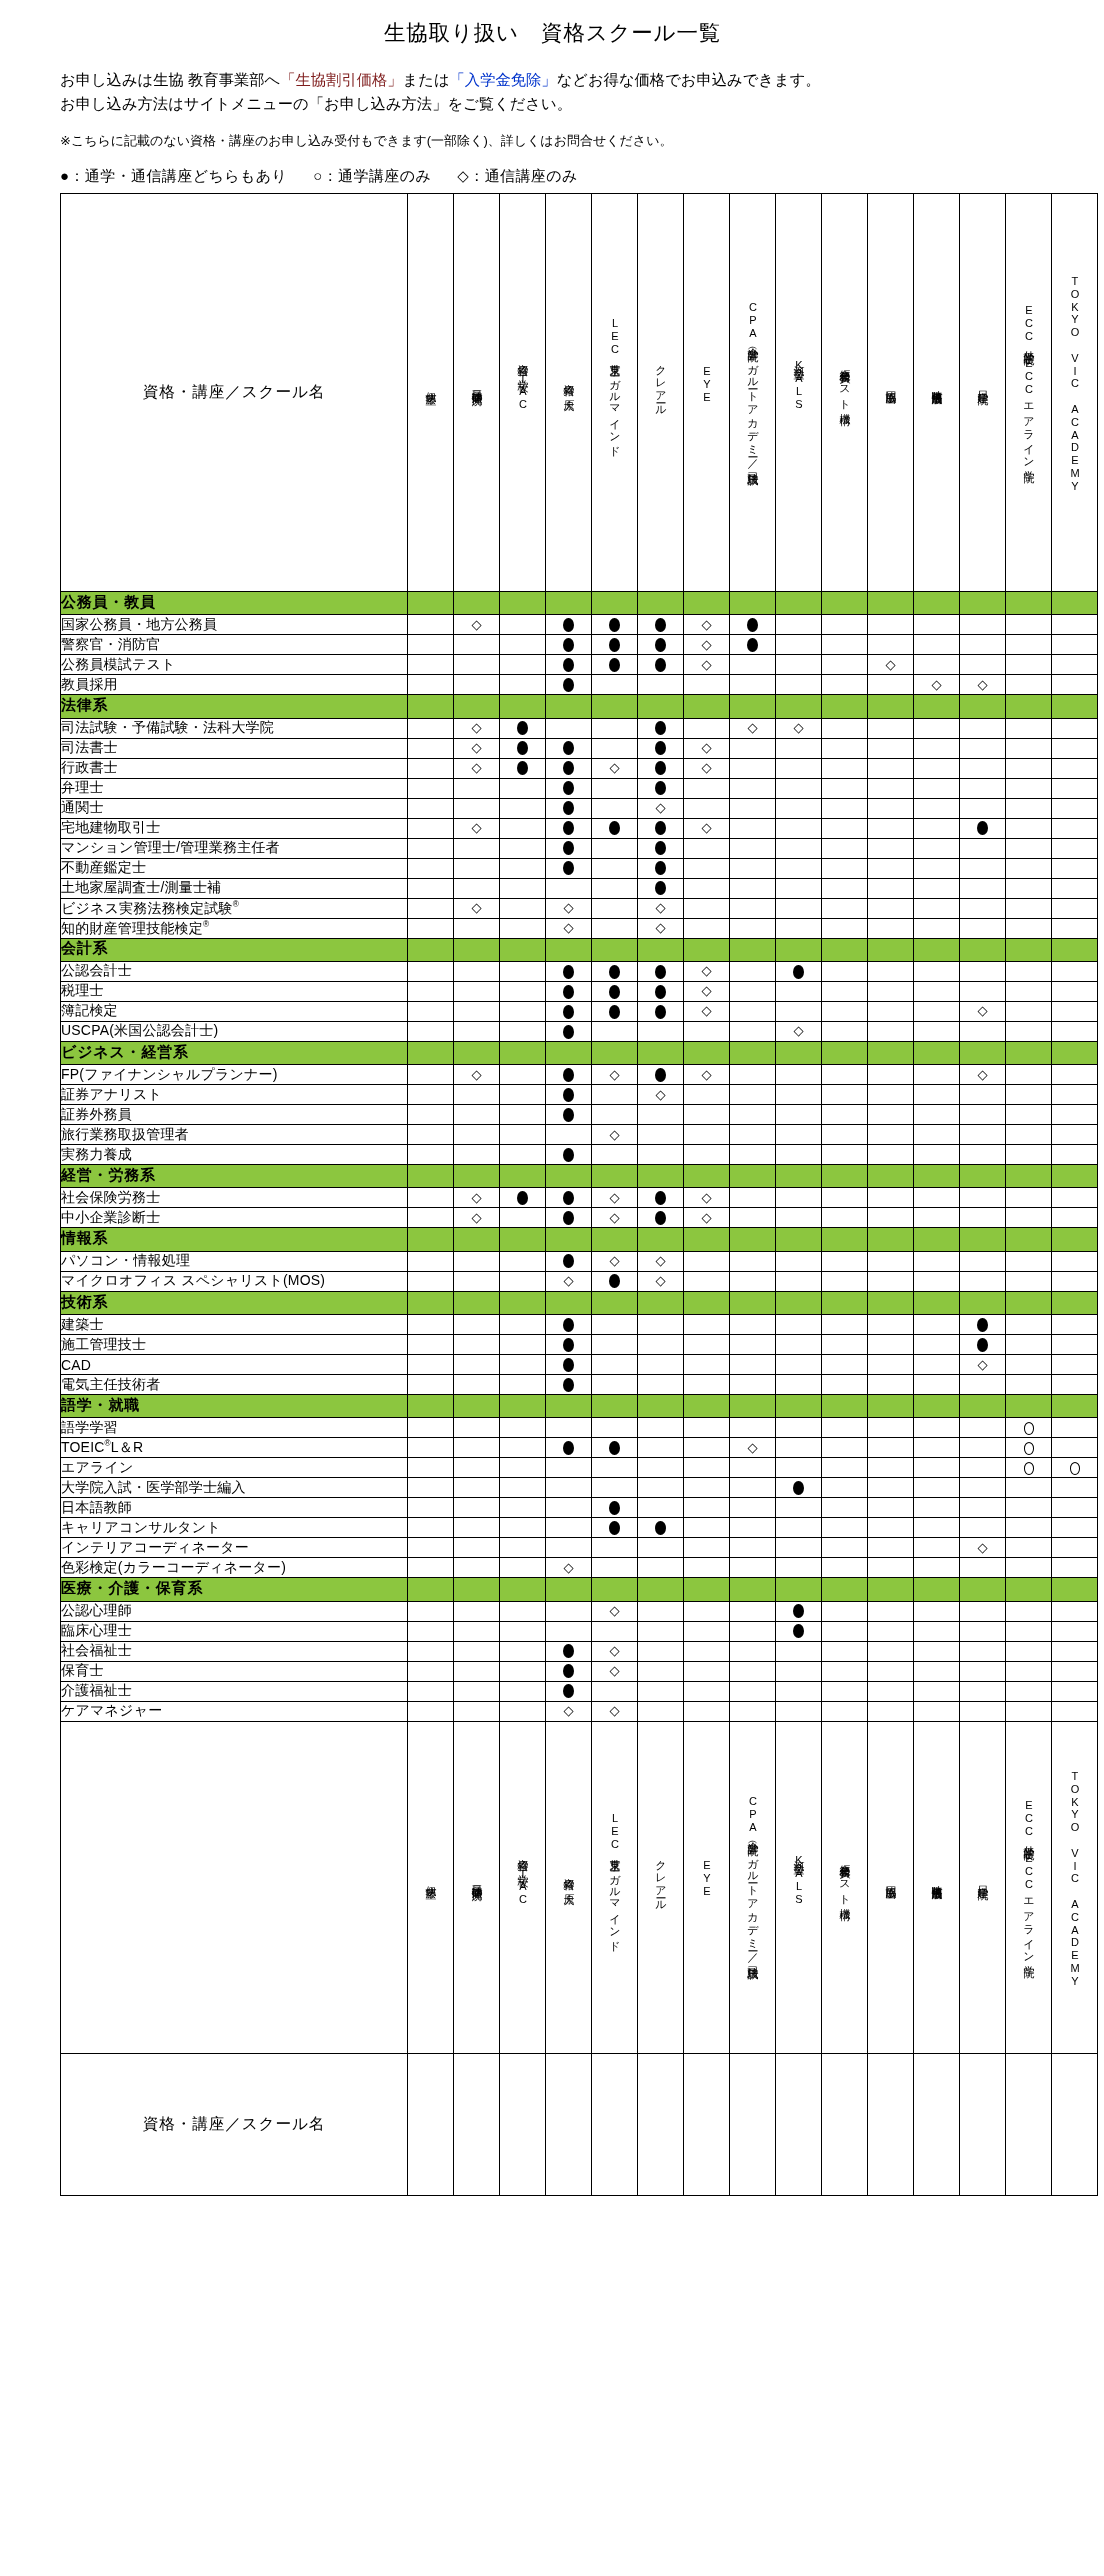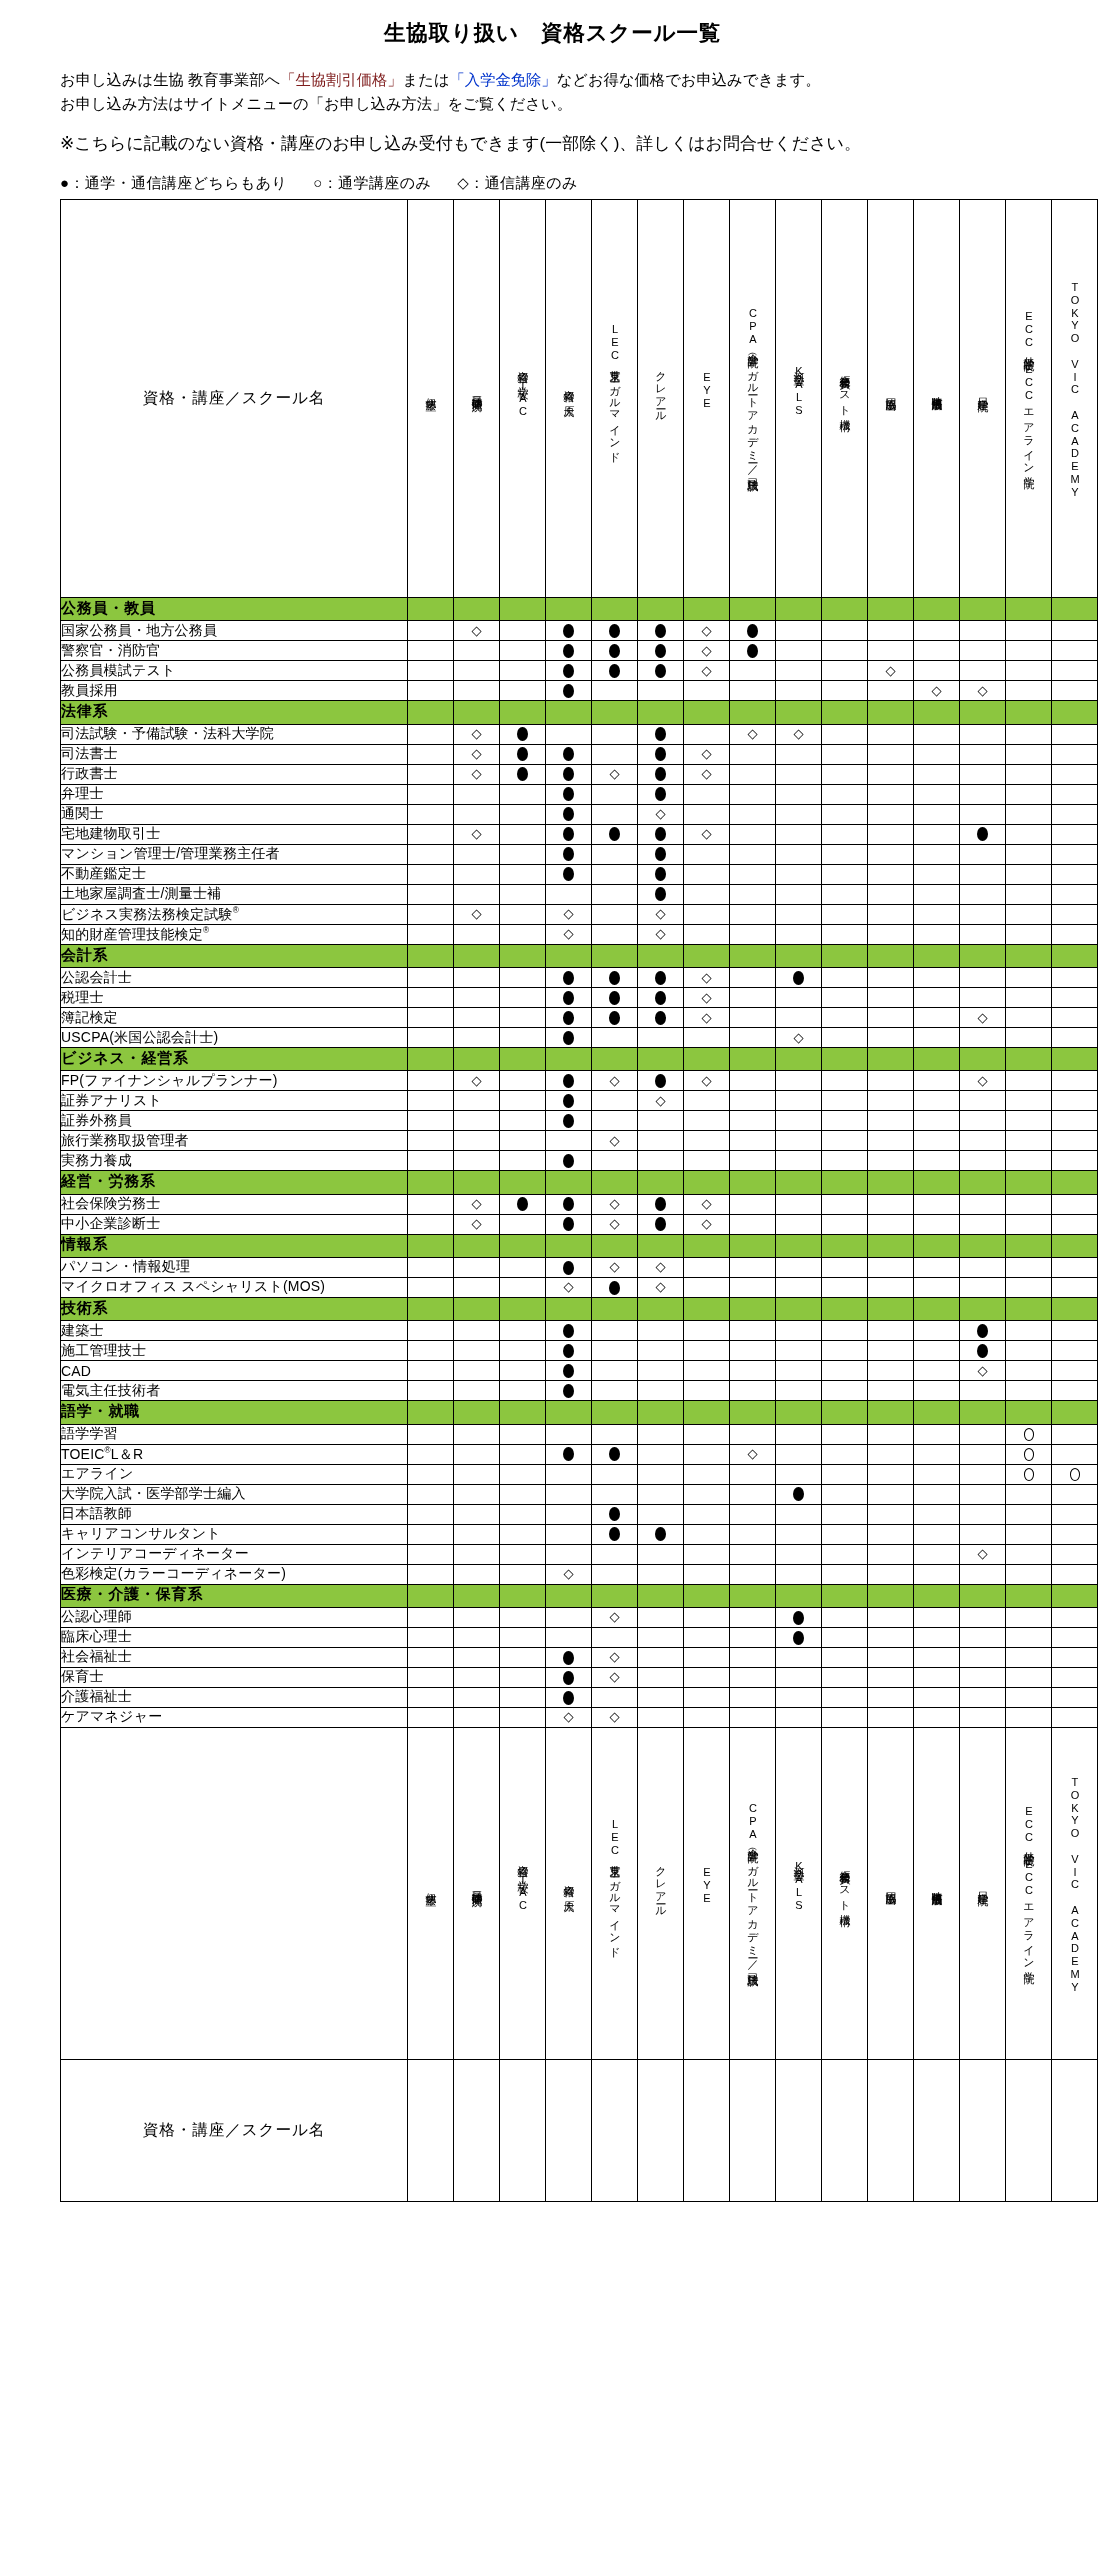--- a/index.html
+++ b/index.html
@@ -14,35 +14,35 @@
     min-height:2576px;
     box-sizing:border-box;
     padding:0;
     position:relative;
   }
 
   
   .title{
     text-align:center;
     font-size:21.5px;
-    font-weight:bold;
+    font-weight:normal;
     letter-spacing:0.8px;
     padding-top:18px;
     padding-bottom:3.3px;
   }
   .intro{
     padding:18px 0 0 60px;
     font-size:15.3px;
     line-height:1.55;
   }
   .intro .hl-red{color:#7f1d1d;}
   .intro .hl-blue{color:#0033cc;}
   .note{
     padding:15px 0 0 60px;
-    font-size:17px;
+    font-size:13px;
     line-height:1.55;
   }
   .legend{
     padding:16.5px 0 6.6px 60px;
     font-size:15px;
     letter-spacing:0.4px;
   }
   .legend span{margin-right:21.5px;}
 
   

